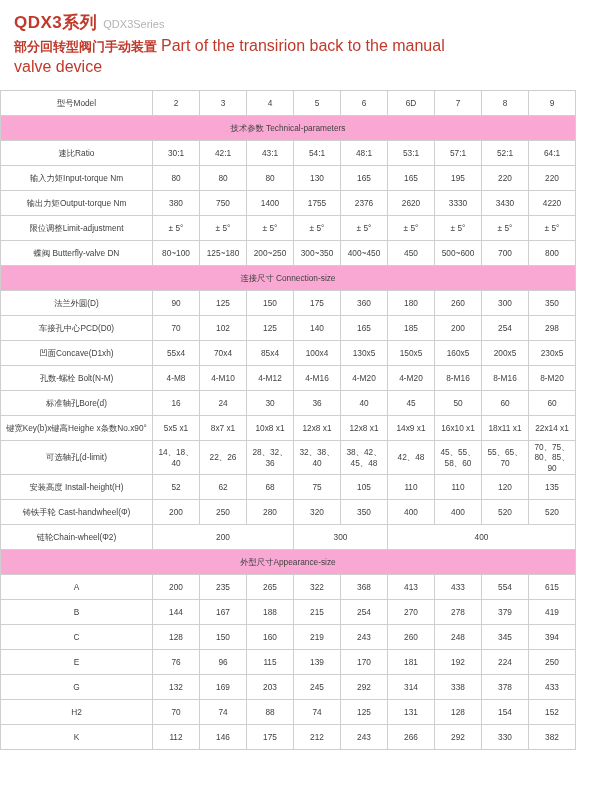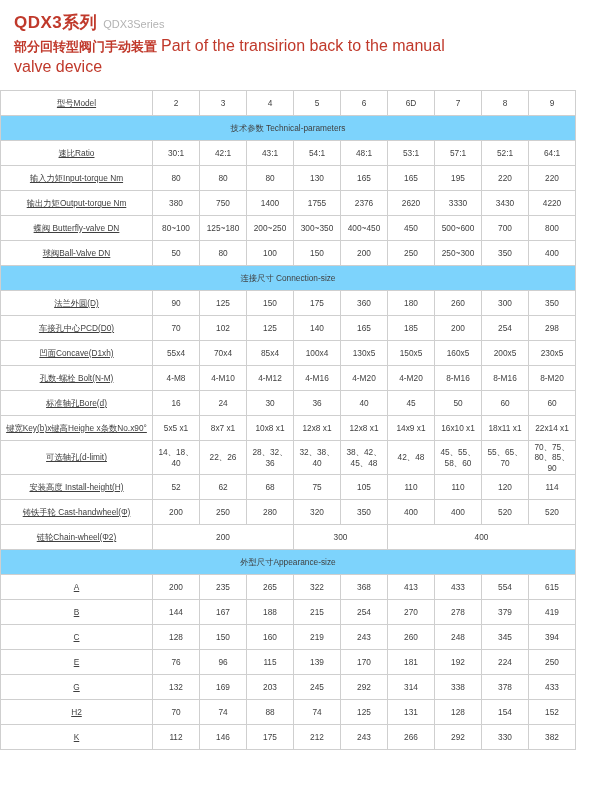--- a/index.html
+++ b/index.html
@@ -66,24 +66,23 @@
     vertical-align: middle;
     height: 22px;
     padding: 1px 2px;
     color: #3f3f3f;
     line-height: 1.25;
   }
   td.label {
     text-align: left;
     padding-left: 8px;
     width: 152px;
-    text-decoration: underline;
   }
   td.section {
-    background: #7dd3fc;
+    background: #f9a8d4;
     font-size: 8.6px;
     height: 22px;
     color: #3f3f3f;
   }
   td.rowhead {
     text-align: center;
   }
   .colw { width: 47px; }
   .small { font-size: 7.6px; margin-left: 39px; }
   .multi { line-height: 1.3; }
@@ -153,44 +152,44 @@
           <td class="colw multi">750</td>
           <td class="colw multi">1400</td>
           <td class="colw multi">1755</td>
           <td class="colw multi">2376</td>
           <td class="colw multi">2620</td>
           <td class="colw multi">3330</td>
           <td class="colw multi">3430</td>
           <td class="colw multi">4220</td>
         </tr>
         <tr>
+          <td class="label multi">限位调整Limit-adjustment</td>
+          <td class="colw multi">± 5°</td>
+          <td class="colw multi">± 5°</td>
+          <td class="colw multi">± 5°</td>
+          <td class="colw multi">± 5°</td>
+          <td class="colw multi">± 5°</td>
+          <td class="colw multi">± 5°</td>
+          <td class="colw multi">± 5°</td>
+          <td class="colw multi">± 5°</td>
+          <td class="colw multi">± 5°</td>
+        </tr>
+        <tr>
           <td class="label multi">蝶阀 Butterfly-valve DN</td>
           <td class="colw multi">80~100</td>
           <td class="colw multi">125~180</td>
           <td class="colw multi">200~250</td>
           <td class="colw multi">300~350</td>
           <td class="colw multi">400~450</td>
           <td class="colw multi">450</td>
           <td class="colw multi">500~600</td>
           <td class="colw multi">700</td>
           <td class="colw multi">800</td>
         </tr>
         <tr>
-          <td class="label multi">球阀Ball-Valve DN</td>
-          <td class="colw multi">50</td>
-          <td class="colw multi">80</td>
-          <td class="colw multi">100</td>
-          <td class="colw multi">150</td>
-          <td class="colw multi">200</td>
-          <td class="colw multi">250</td>
-          <td class="colw multi">250~300</td>
-          <td class="colw multi">350</td>
-          <td class="colw multi">400</td>
-        </tr>
-        <tr>
           <td class="section" colspan="10">连接尺寸 Connection-size</td>
         </tr>
         <tr>
           <td class="label multi">法兰外圆(D)</td>
           <td class="colw multi">90</td>
           <td class="colw multi">125</td>
           <td class="colw multi">150</td>
           <td class="colw multi">175</td>
           <td class="colw multi">360</td>
           <td class="colw multi">180</td>
@@ -273,21 +272,21 @@
         <tr>
           <td class="label multi">安装高度 Install-height(H)</td>
           <td class="colw multi">52</td>
           <td class="colw multi">62</td>
           <td class="colw multi">68</td>
           <td class="colw multi">75</td>
           <td class="colw multi">105</td>
           <td class="colw multi">110</td>
           <td class="colw multi">110</td>
           <td class="colw multi">120</td>
-          <td class="colw multi">114</td>
+          <td class="colw multi">135</td>
         </tr>
         <tr>
           <td class="label multi">铸铁手轮 Cast-handwheel(Φ)</td>
           <td class="colw multi">200</td>
           <td class="colw multi">250</td>
           <td class="colw multi">280</td>
           <td class="colw multi">320</td>
           <td class="colw multi">350</td>
           <td class="colw multi">400</td>
           <td class="colw multi">400</td>

